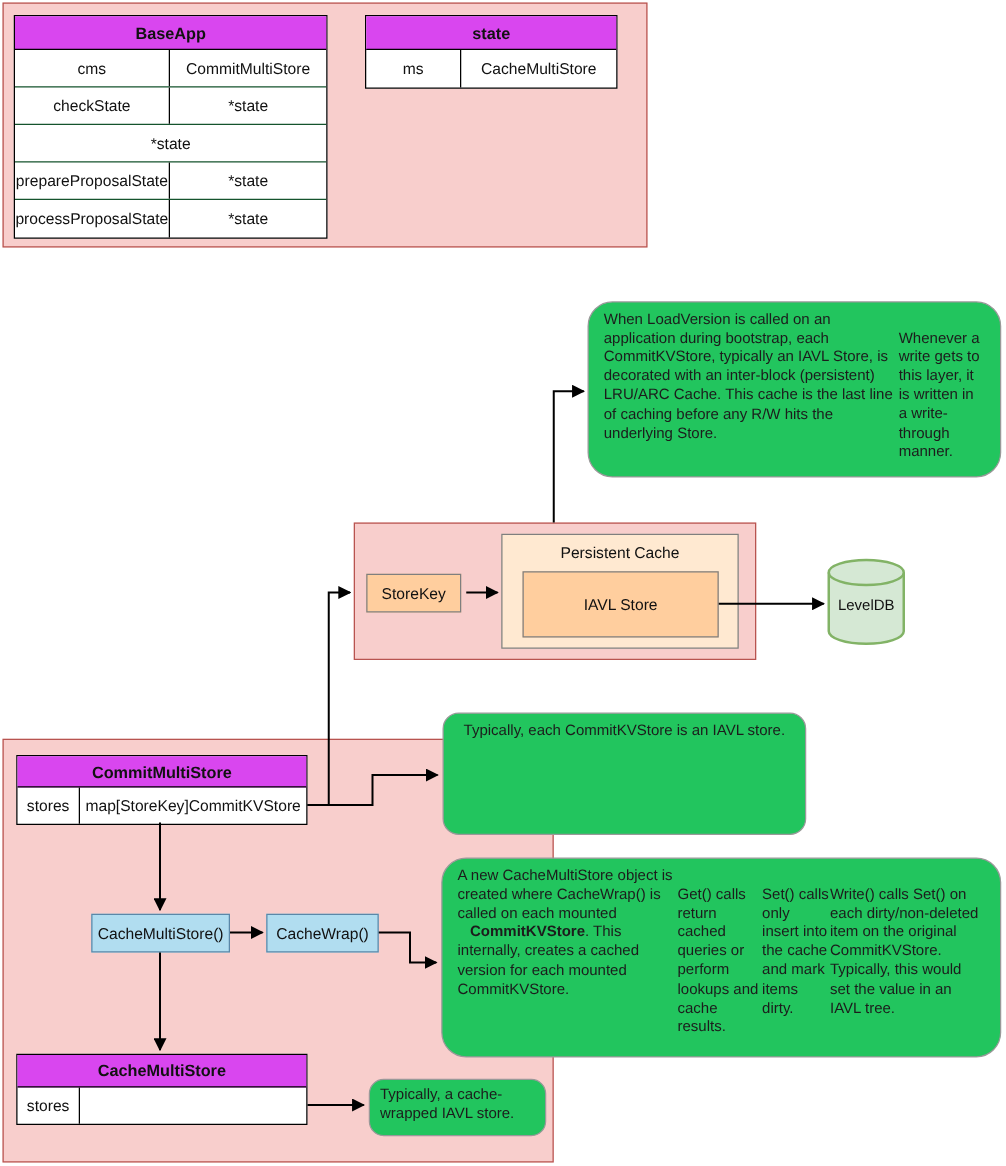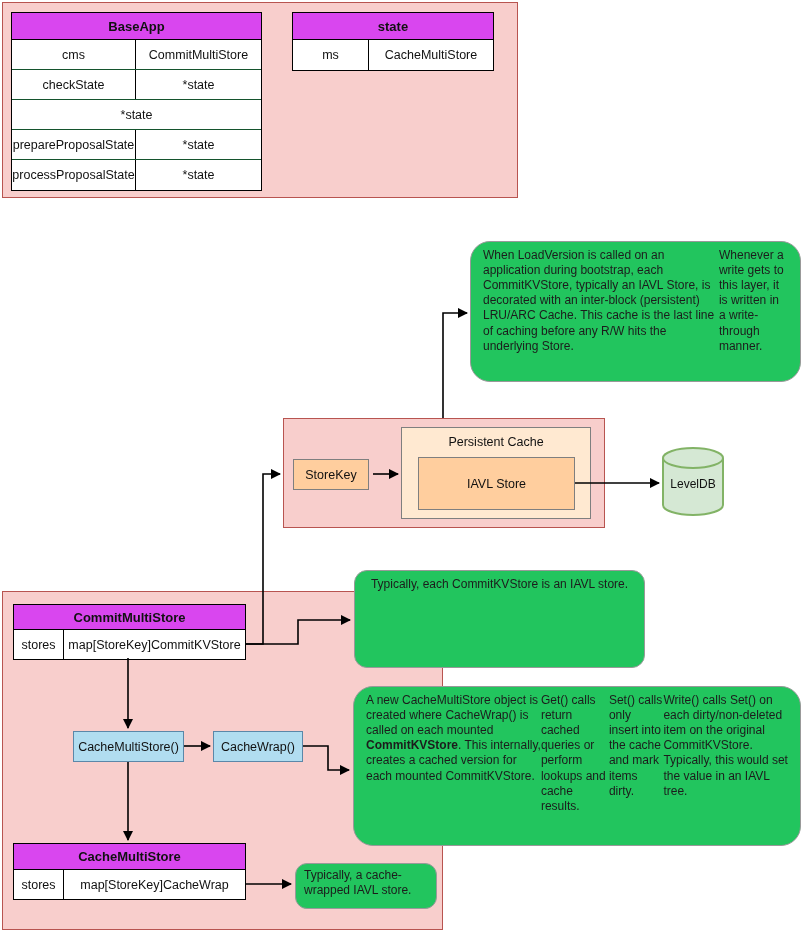--- a/index.html
+++ b/index.html
@@ -75,21 +75,21 @@
 
   
   .note {
     position:absolute; box-sizing:border-box;
     background:#22c55e; border:1px solid #999999; border-radius:16px;
     display:flex; justify-content:center;
     text-align:left; font-size:12px; line-height:1.26; color:#1c1c1c;
     padding:6px 12px; z-index:3;
   }
   .note .np { margin:0; }
-  .note .np + .np { }
+  .note .np + .np { margin-top:15px; }
   .note.big { border-radius:20px; }
 
   .lvl2 { z-index:2; }
   #wires { position:absolute; left:0; top:0; z-index:4; pointer-events:none; }
   #cyl { position:absolute; z-index:2; }
   #cyl text { font-size:12px; fill:#111; font-family:"Liberation Sans", sans-serif; }
 </style>
 </head>
 <body>
 
@@ -163,35 +163,34 @@
   </div>
 
   <div class="bbox lvl2" style="left:213px; top:731px; width:90px; height:31px;">
     <span>CacheWrap()</span>
   </div>
 
   <div class="uml t-cachems lvl2" style="left:13px; top:843px; width:233px; position:absolute;">
     <div class="hdr">CacheMultiStore</div>
     <div class="trow">
       <div class="tc tc1">stores</div>
-      <div class="tc tc2">map[StoreKey]CacheWrap</div>
     </div>
   </div>
 
   <div class="note big" style="left:470px; top:241px; width:331px; height:141px;">
     <div class="np">When LoadVersion is called on an application during bootstrap, each CommitKVStore, typically an IAVL Store, is decorated with an inter-block (persistent) LRU/ARC Cache. This cache is the last line of caching before any R/W hits the underlying Store.</div>
     <div class="np">Whenever a write gets to this layer, it is written in a write-through manner.</div>
   </div>
 
   <div class="note" style="left:354px; top:570px; width:291px; height:98px; border-radius:13px;">
     <div class="np">Typically, each CommitKVStore is an IAVL store.</div>
   </div>
 
   <div class="note big" style="left:353px; top:686px; width:448px; height:160px;">
-    <div class="np"><span>A new CacheMultiStore object is created where CacheWrap() is called on each mounted </span><span style="font-weight: 700;">CommitKVStore</span><span>. This internally, creates a cached version for each mounted CommitKVStore.</span></div>
+    <div class="np"><span>A new CacheMultiStore object is created where CacheWrap() is called on each mounted </span><span style="font-weight: 700; margin-left: 10px;">CommitKVStore</span><span>. This internally, creates a cached version for each mounted CommitKVStore.</span></div>
     <div class="np"><span>Get() calls return cached queries or perform lookups and cache results.</span></div>
     <div class="np"><span>Set() calls only insert into the cache and mark items dirty.</span></div>
     <div class="np"><span>Write() calls Set() on each dirty/non-deleted item on the original CommitKVStore. Typically, this would set the value in an IAVL tree.</span></div>
   </div>
 
   <div class="note" style="left:295px; top:863px; width:142px; height:46px; border-radius:12px; padding:4px 8px;">
     <div class="np">Typically, a cache-wrapped IAVL store.</div>
   </div>
 
   <svg id="wires" width="805" height="933" viewBox="0 0 805 933">

